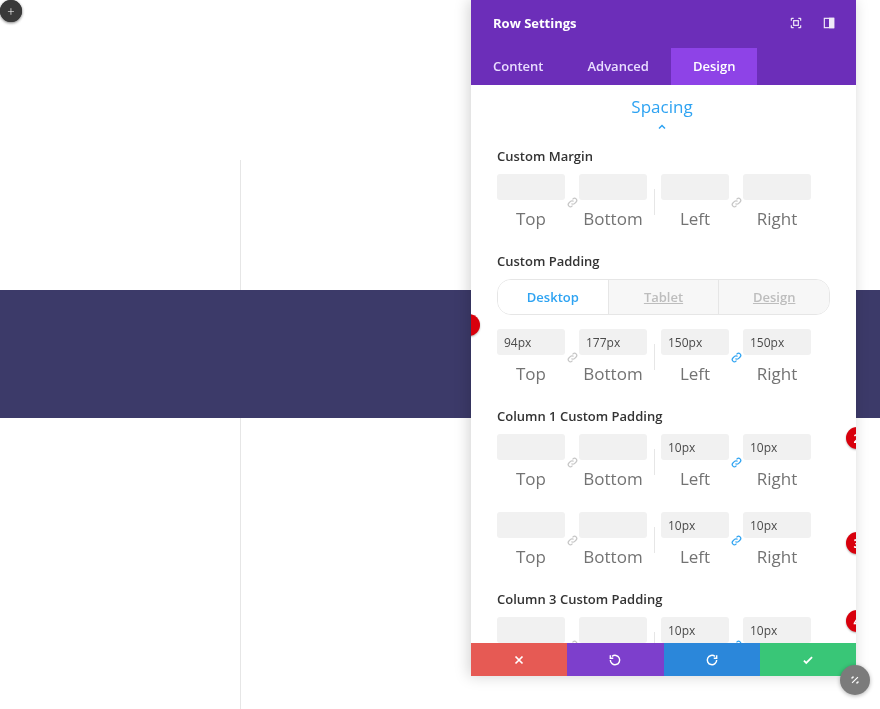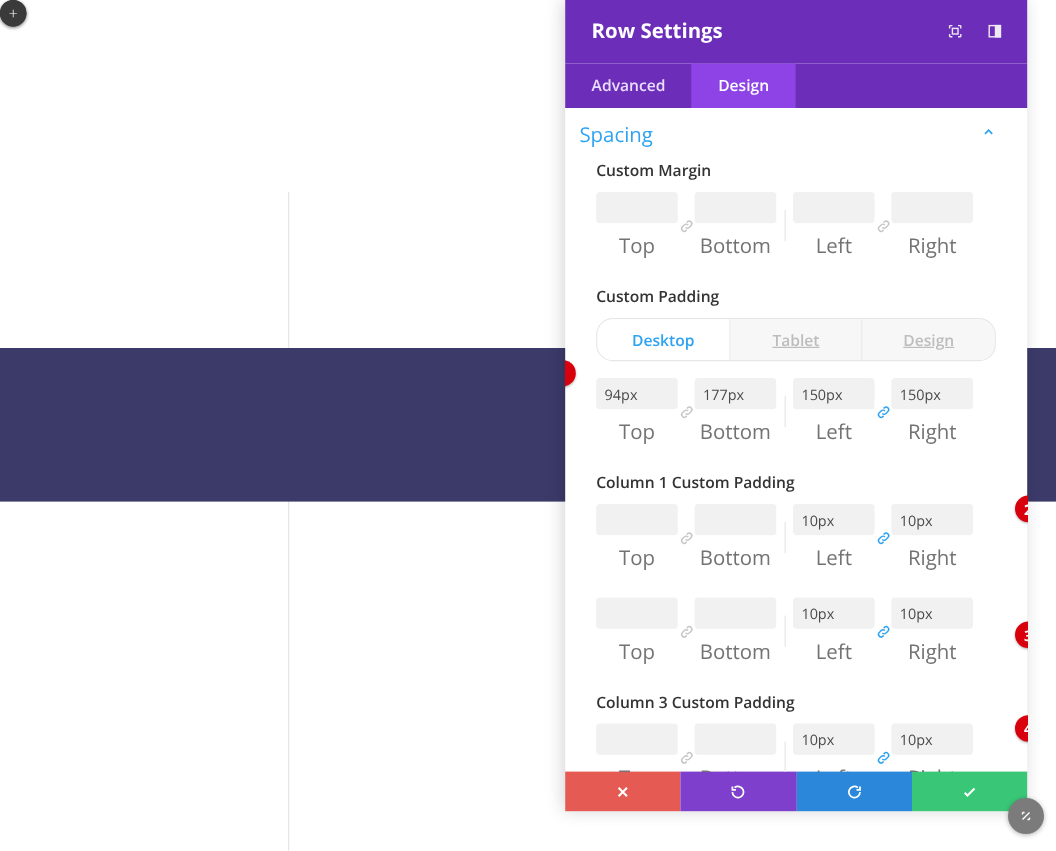--- a/index.html
+++ b/index.html
@@ -50,21 +50,21 @@
     display: flex; flex-direction: column;
   }
   .panel-header {
     background: #6c2eb9;
     color: #fff;
     display: flex; align-items: center;
     justify-content: space-between;
     padding: 14px 20px 16px 22px;
   }
   .panel-title {
-    font-size: 17px; font-weight: 700;
+    font-size: 13px; font-weight: 700;
   }
   .panel-header-icons {
     display: flex; gap: 18px;
   }
   .hicon {
     width: 15px; height: 15px;
     display: inline-flex; align-items: center; justify-content: center;
     cursor: pointer; opacity: 0.9;
   }
   .hicon svg { width: 14px; height: 14px; }
@@ -90,22 +90,23 @@
     overflow-y: auto;
     padding: 4px 0 20px 0;
     position: relative;
   }
   .panel-body::-webkit-scrollbar { width: 6px; }
   .panel-body::-webkit-scrollbar-track { background: transparent; }
   .panel-body::-webkit-scrollbar-thumb { background: #3d3d49; border-radius: 3px; }
 
   .section-head {
     display: flex; align-items: center; justify-content: space-between;
-    padding: 6px 26px 6px 12px;
+    padding: 6px 26px 6px 23px;
     cursor: pointer;
+    flex-direction: column;
   }
   .section-title {
     color: #2ea3f2;
     font-size: 17px;
     font-weight: 400;
   }
   .chevron {
     color: #2ea3f2;
     font-size: 14px;
   }
@@ -238,20 +239,21 @@
       <span class="hicon">
         <svg viewBox="0 0 24 24" fill="none" stroke="#fff" stroke-width="2">
             <rect x="4" y="4" width="16" height="16"></rect>
             <rect x="13" y="4" width="7" height="16" fill="#fff"></rect>
           </svg>
       </span>
     </div>
   </div>
 
   <div class="tabs">
+    <div class="tab">Content</div>
     <div class="tab">Advanced</div>
     <div class="tab active">Design</div>
   </div>
 
   <div class="panel-body">
 
     <div class="section-head">
       <span class="section-title">Spacing</span>
       <span class="chevron">
         <svg width="12" height="12" viewBox="0 0 24 24" fill="none" stroke="#2ea3f2" stroke-width="3">

